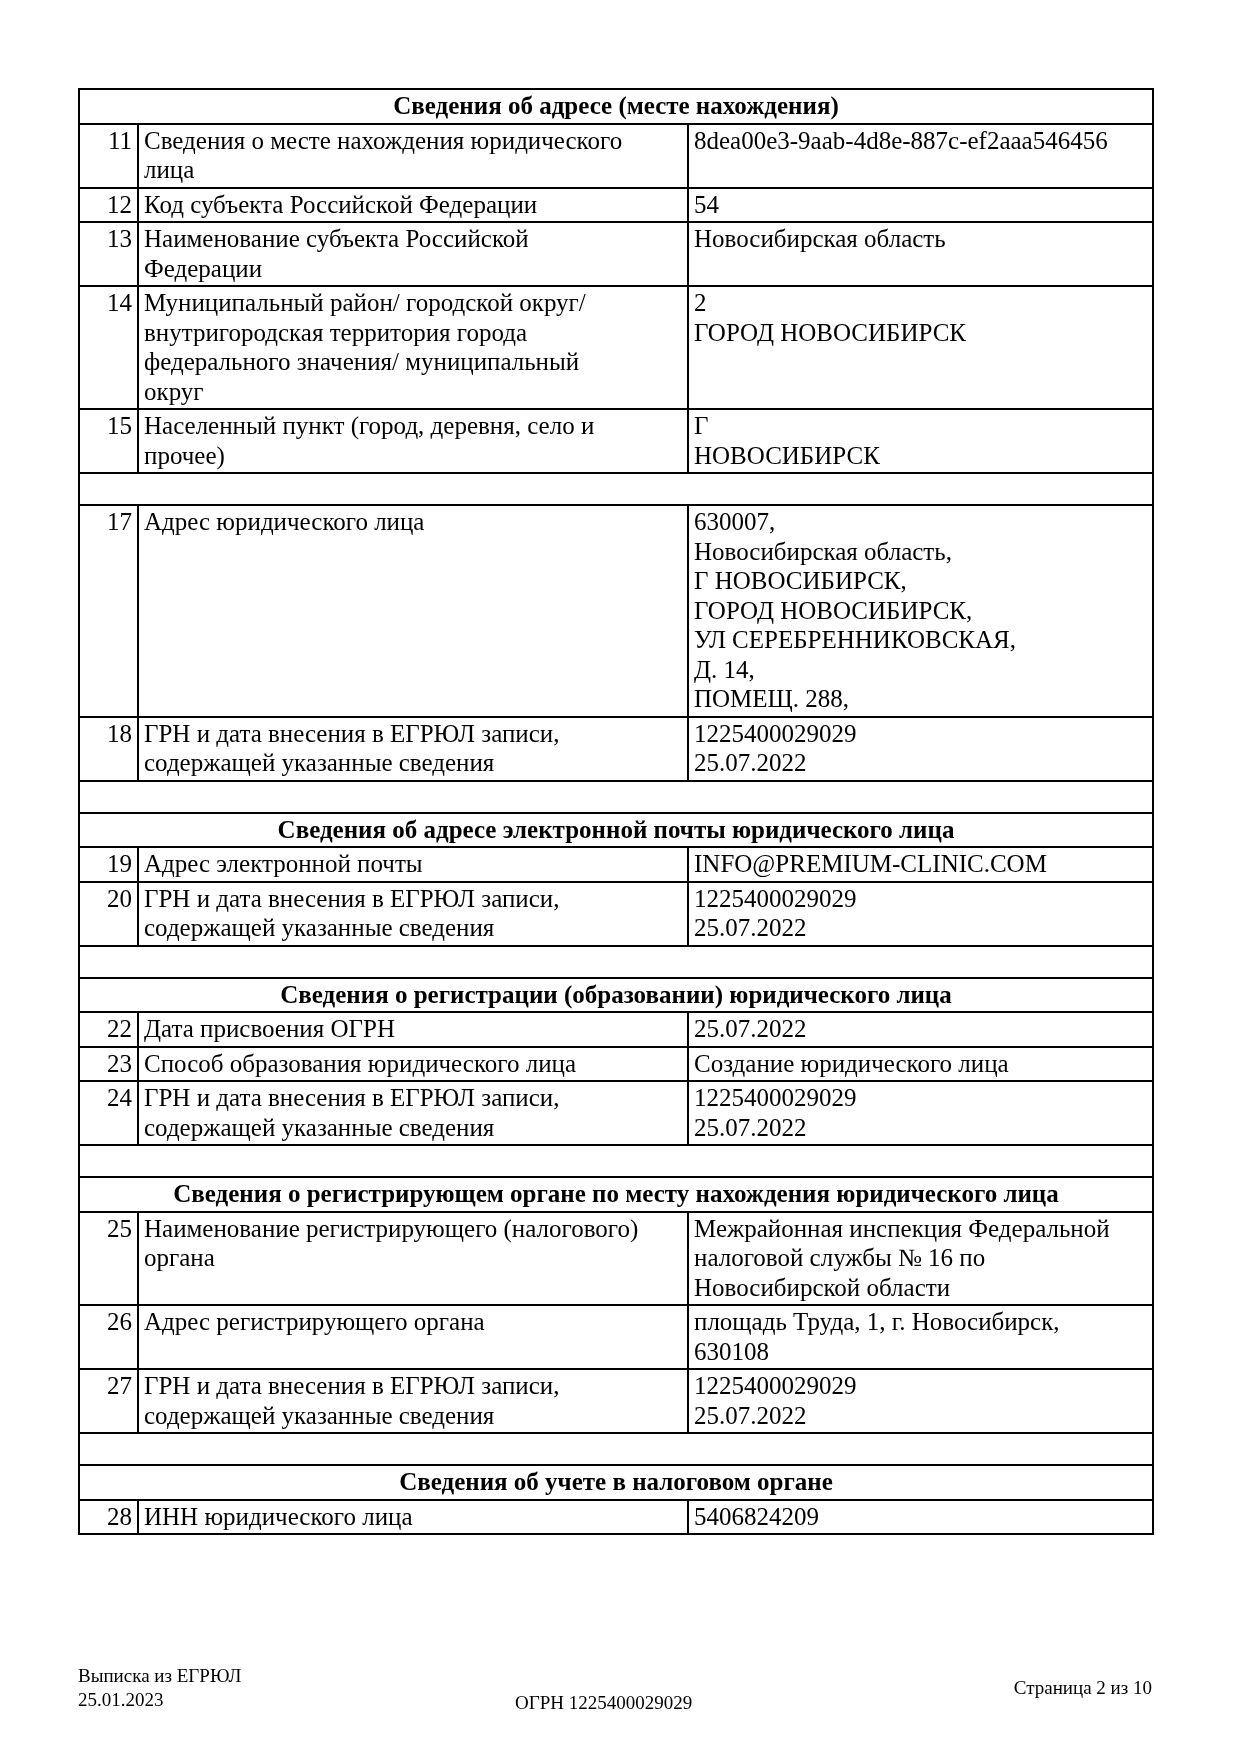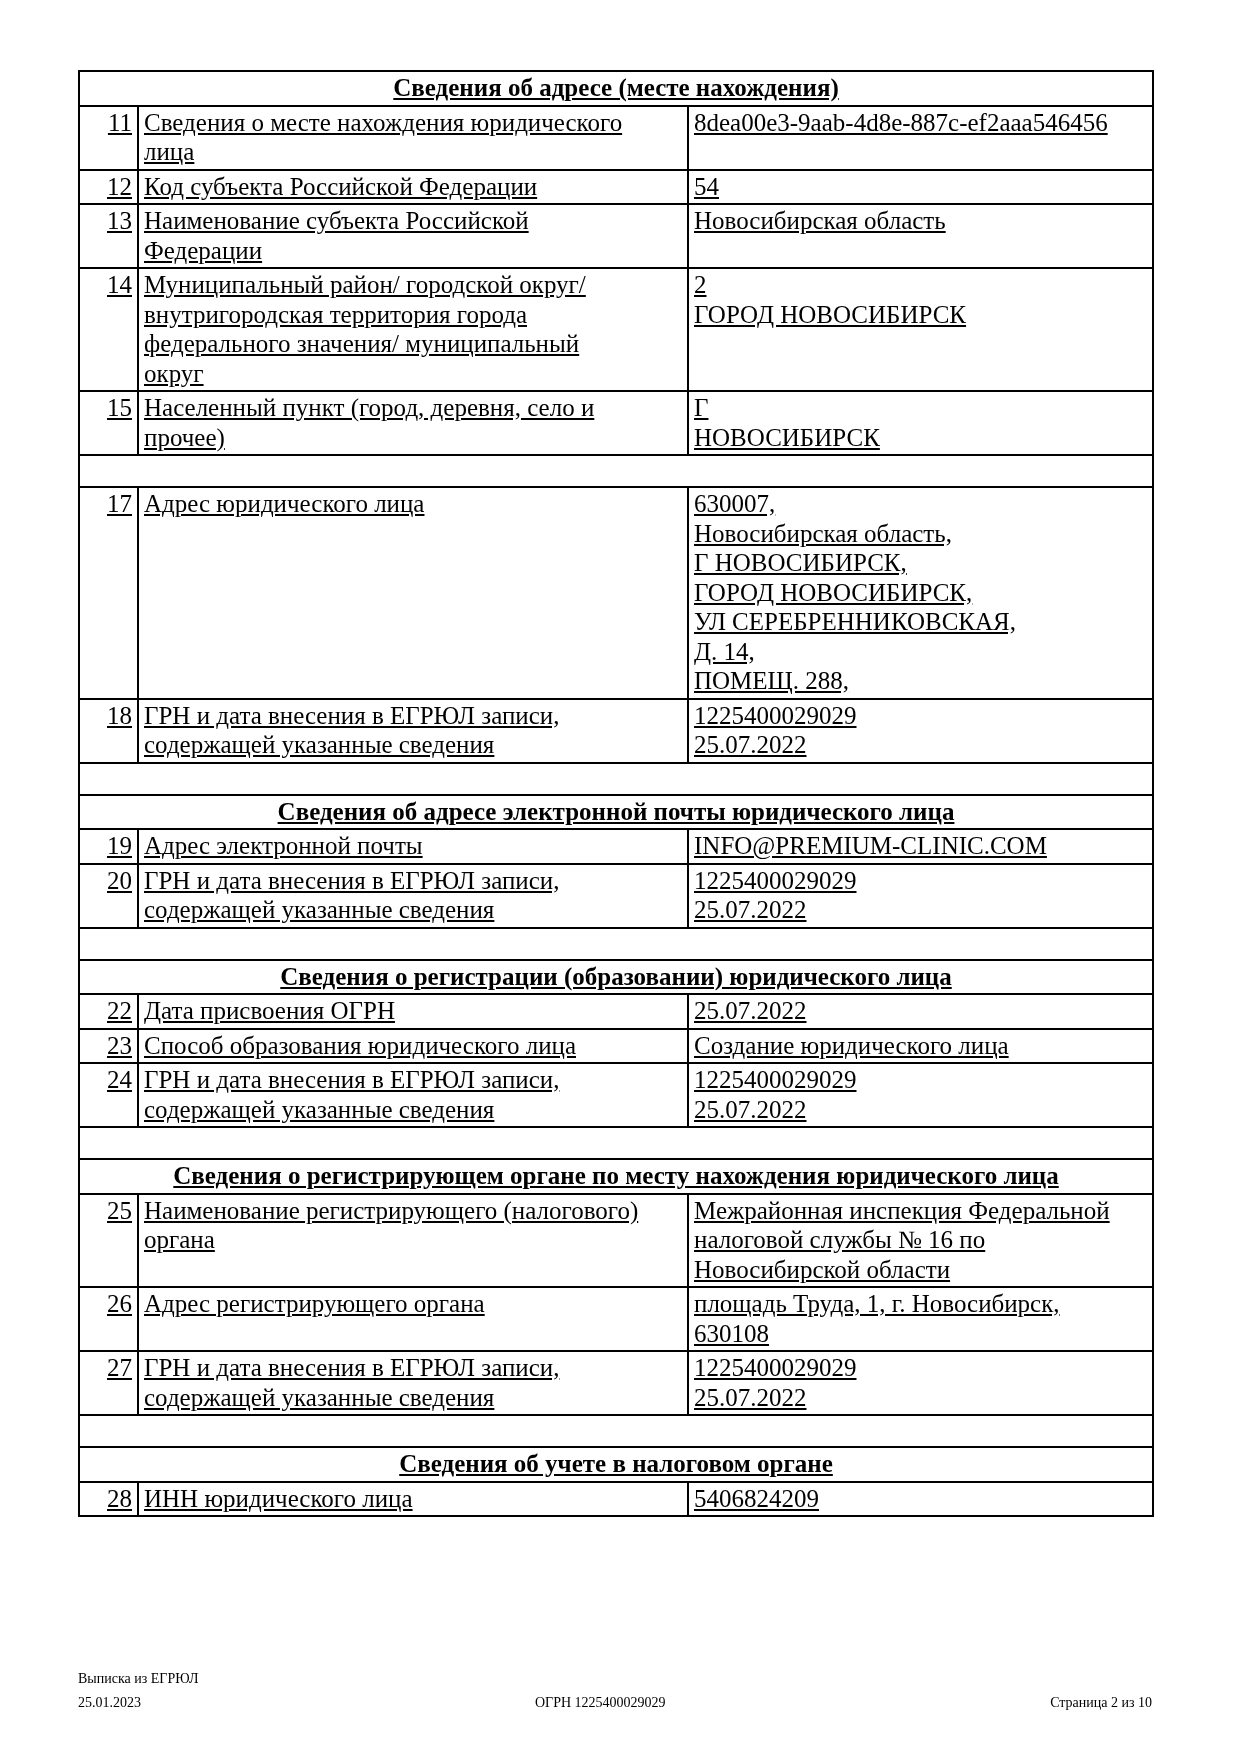--- a/index.html
+++ b/index.html
@@ -13,27 +13,26 @@
   .page {
     position: relative;
     width: 1241px;
     height: 1754px;
     font-family: "Liberation Serif", "DejaVu Serif", serif;
     color: #000;
   }
   table.doc {
     position: absolute;
     left: 78px;
-    top: 70px;
+    top: 88px;
     width: 1074px;
     border-collapse: collapse;
     table-layout: fixed;
     font-size: 25px;
     line-height: 29.5px;
-    text-decoration: underline;
   }
   table.doc td {
     border: 2px solid #000;
     vertical-align: top;
     padding: 1px 5px 2px 5px;
     white-space: pre-line;
     overflow: hidden;
   }
   td.c-num {
     text-align: right;
@@ -50,22 +49,22 @@
     height: 30px;
     padding: 0;
   }
   .footer {
     position: absolute;
     left: 78px;
     top: 1660px;
     width: 1074px;
     display: flex;
     justify-content: space-between;
-    align-items: flex-end;
-    font-size: 14px;
+    align-items: center;
+    font-size: 19px;
     line-height: 24px;
   }
   .footer .left  { text-align: left;  }
   .footer .mid   { text-align: center; flex: 1; margin-top: 31px; }
   .footer .right { text-align: right; margin-left: 48px; }
 </style>
 </head>
 <body>
 
 <div class="page">

